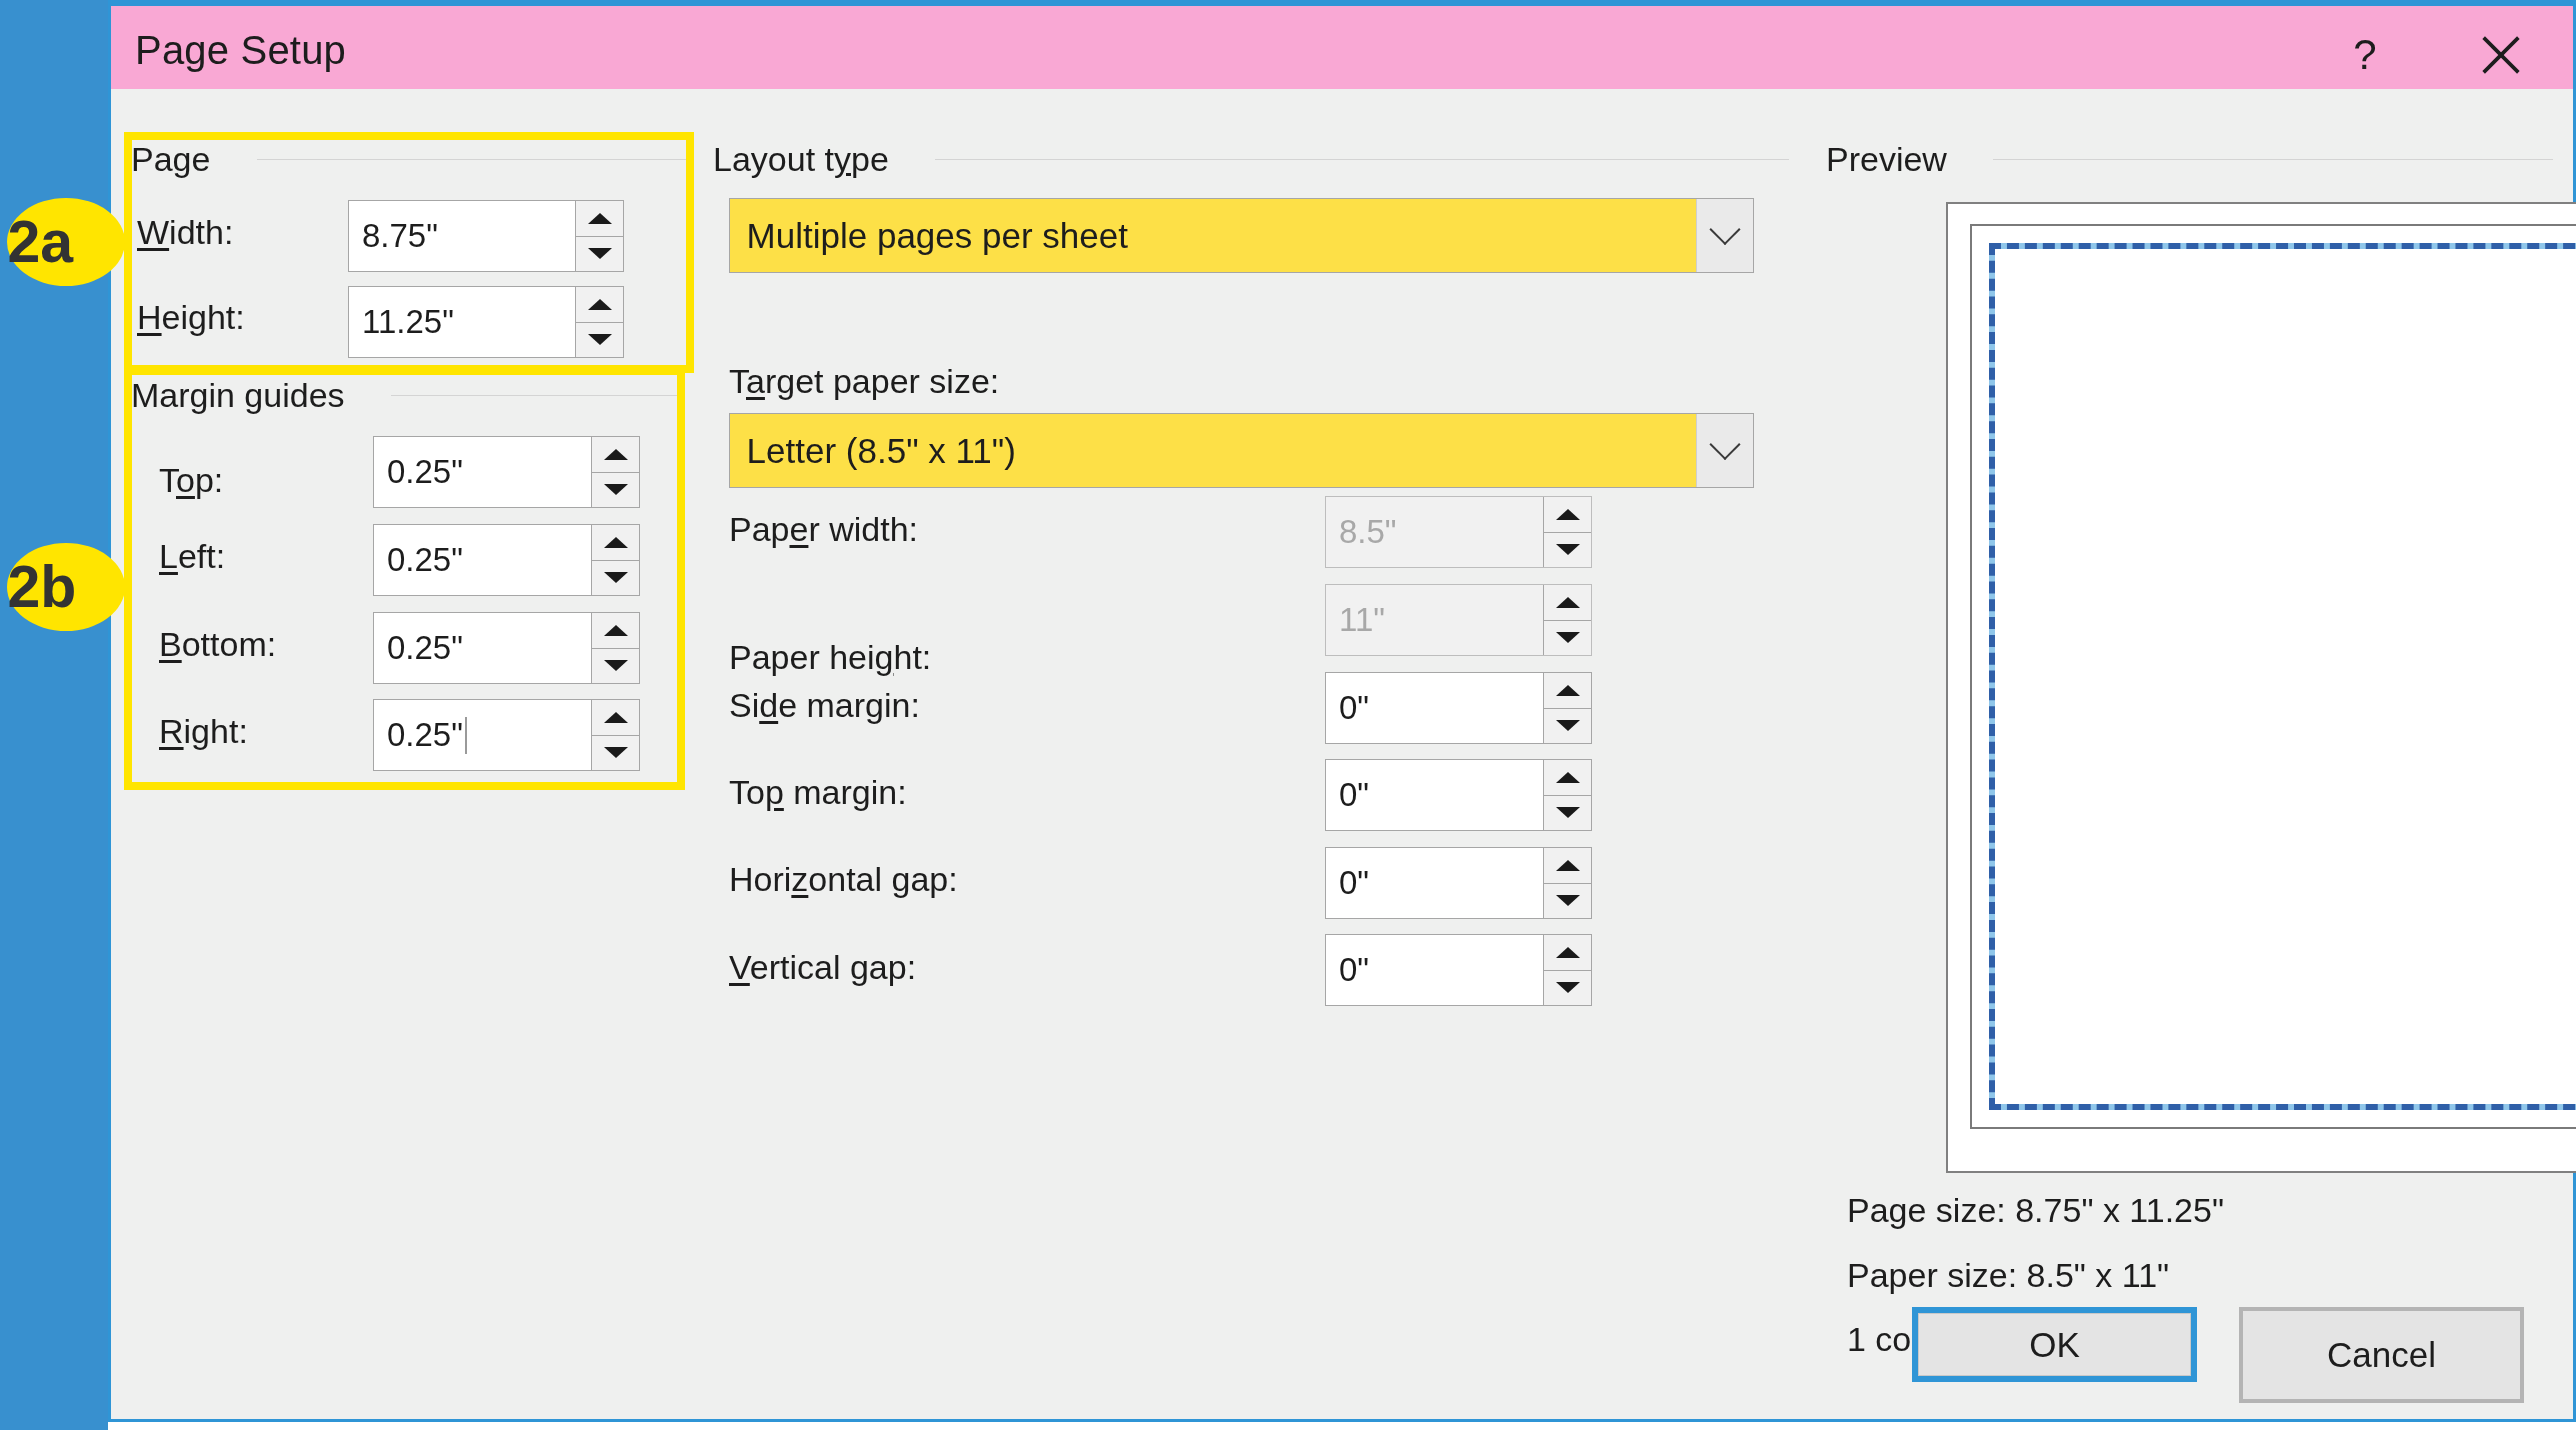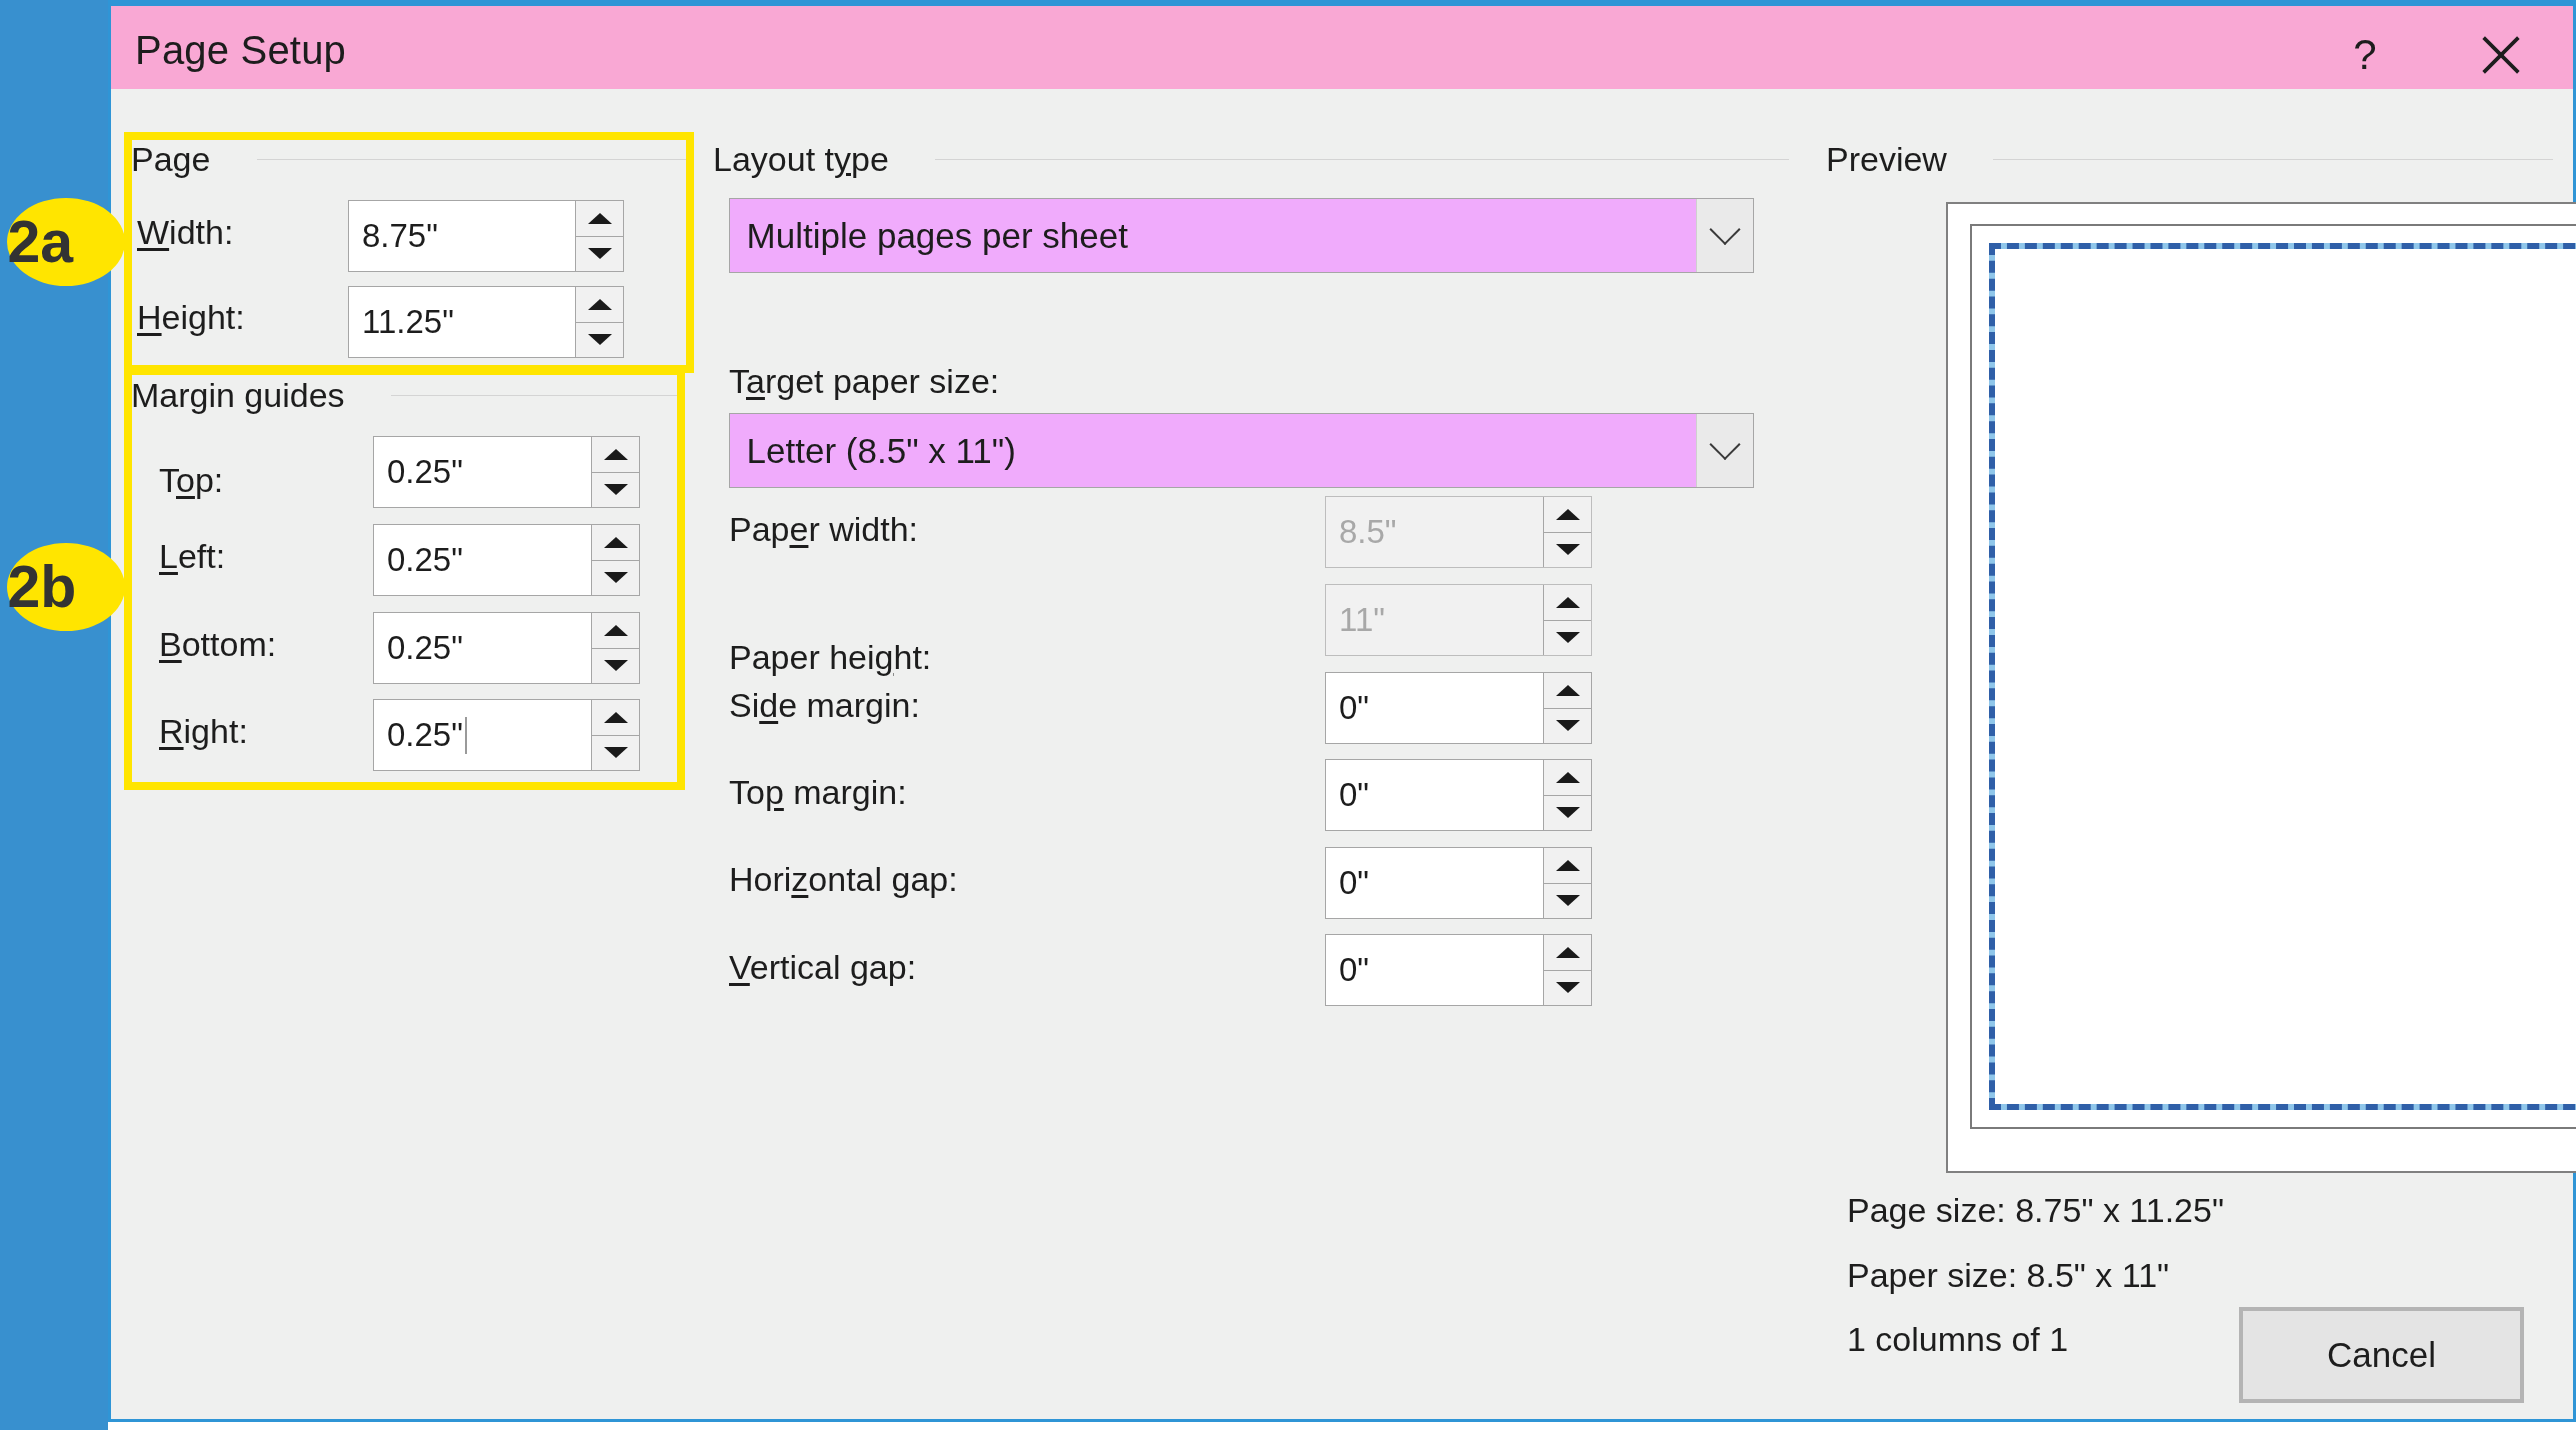--- a/index.html
+++ b/index.html
@@ -162,21 +162,21 @@
     height: 37px;
     background: #9a9a9a;
     vertical-align: middle;
     margin-left: 1.8px;
   }
 
   
   .combo {
     position: absolute;
     display: flex;
-    background: #f0abfc;
+    background: #fde047;
     border: 1.8px solid #a6a6a6;
     box-sizing: border-box;
   }
   .combo .cb-text {
     flex: 1;
     display: flex;
     align-items: center;
     padding-left: 16.6px;
     font-size: 35px;
     color: #1d1d1d;
@@ -516,20 +516,25 @@
           <div class="preview-guide">
             <div class="preview-guide-inner"></div>
           </div>
         </div>
       </div>
 
       <div class="preview-caption" style="left:1736px; top:1070px;">Page size: 8.75" x 11.25"</div>
       <div class="preview-caption" style="left:1736px; top:1135px;">Paper size: 8.5" x 11"</div>
       <div class="preview-caption" style="left:1736px; top:1199px;">1 columns of 1</div>
 
+      <div class="btn btn-default" style="left:1801px; top:1186px; width:285px; height:75px;">
+        <div class="btn-inner">
+          <span>OK</span>
+        </div>
+      </div>
 
       <div class="btn btn-plain" style="left:2128px; top:1186px; width:285px; height:96px;">
         <div class="btn-inner">
           <span>Cancel</span>
         </div>
       </div>
 
     </div>
   </div>
 

